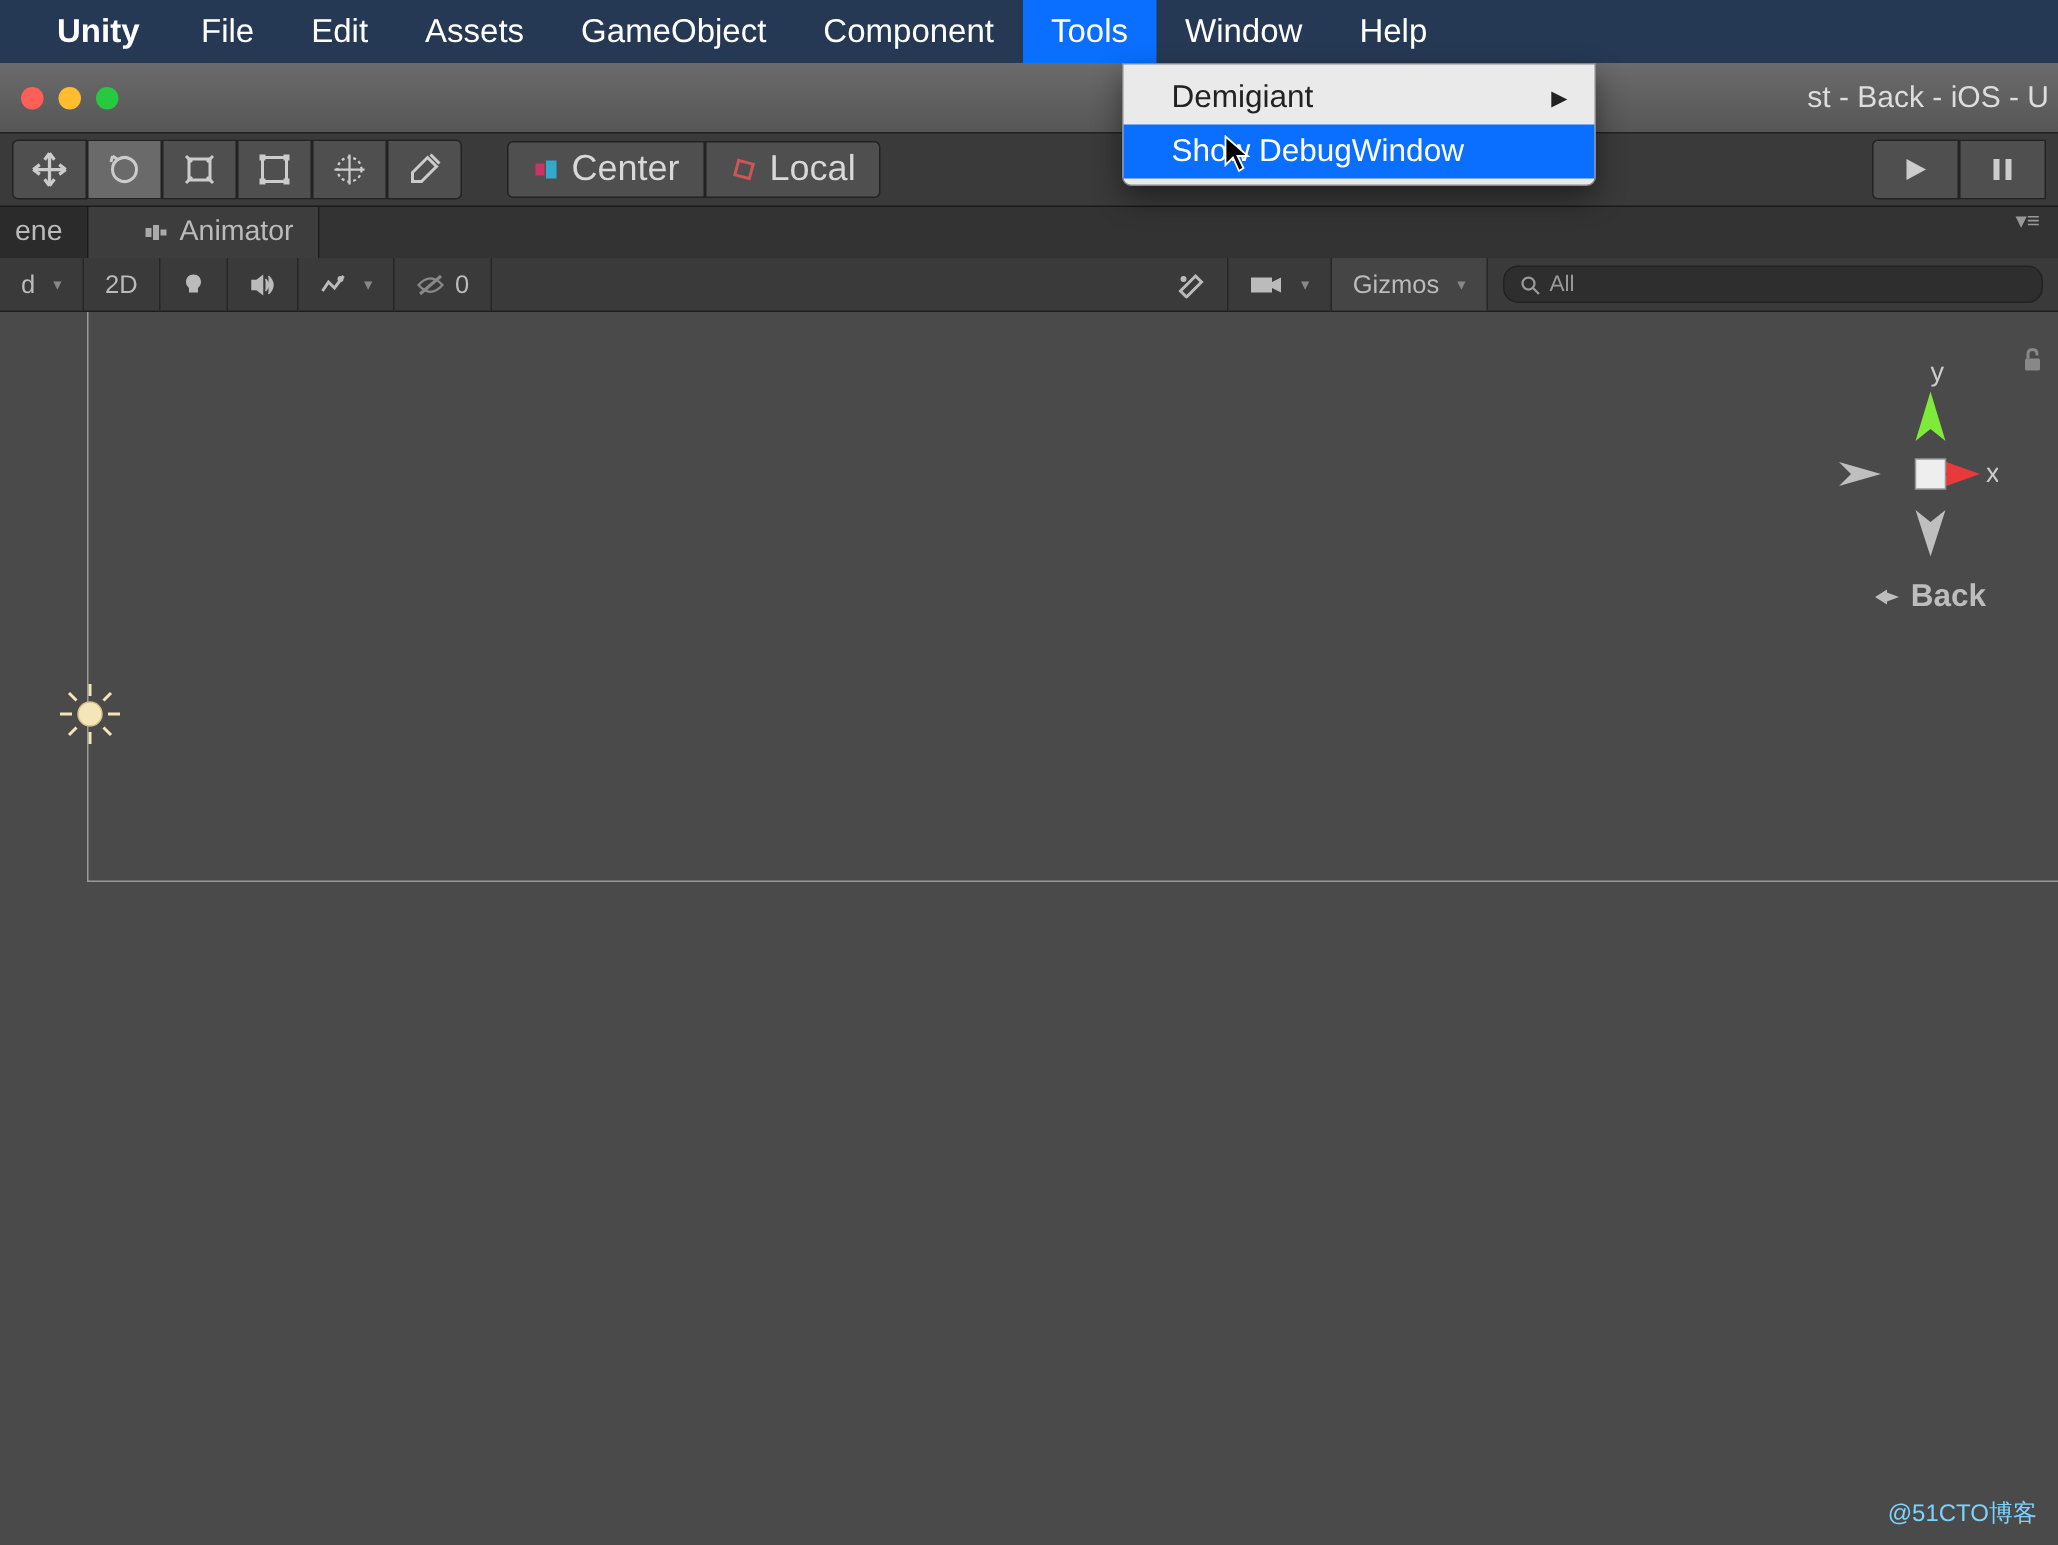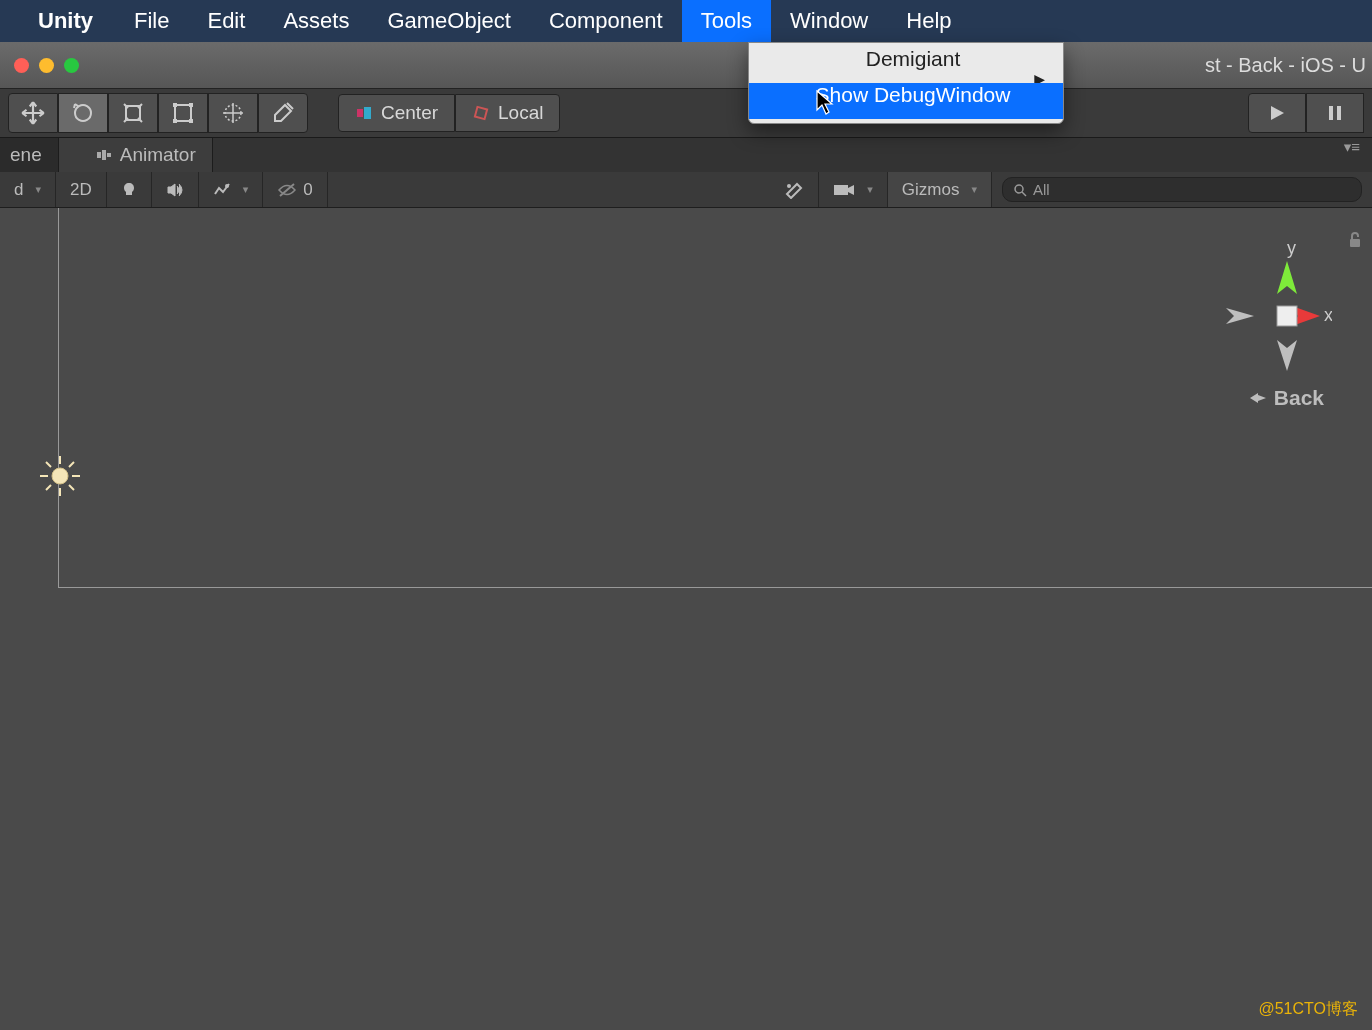--- a/index.html
+++ b/index.html
@@ -6,38 +6,38 @@
   body { width:1372px; height:1030px; background:#4a4a4a; overflow:hidden; position:relative; }
   
   
   .menubar { height:42px; background:#263954; display:flex; align-items:center; color:#fff; font-size:22px; }
   .menubar .app { font-weight:700; padding:0 22px 0 38px; }
   .menubar .mitem { padding:0 19px; height:100%; display:flex; align-items:center; cursor:default; }
   .menubar .mitem.sel { background:#0a6fff; }
   
   
   .dropdown { position:absolute; left:748px; top:42px; width:316px; background:#eaeaea; border:1px solid #888; border-radius:0 0 6px 6px; box-shadow:0 8px 20px rgba(0,0,0,0.45); z-index:50; padding:4px 0; }
-  .dropdown .drow { height:36px; display:flex; align-items:center; padding:0 18px 0 32px; font-size:21px; color:#222; position:relative;flex-direction:column; }
+  .dropdown .drow { height:36px; display:flex; align-items:center; padding:0 18px 0 32px; font-size:21px; color:#222; position:relative; }
   .dropdown .drow.hl { background:#0a6fff; color:#fff; }
   .dropdown .arrow { margin-left:auto; font-size:14px; }
   .cursor { position:absolute; left:816px; top:90px; z-index:60; }
   
   
   .winchrome { height:46px; background:linear-gradient(#6b6b6b,#565656); display:flex; align-items:center; padding-left:14px; gap:10px; color:#ddd; font-size:20px; }
   .dot { width:15px; height:15px; border-radius:50%; }
   .dot.r{background:#ff5f57;} .dot.y{background:#febc2e;} .dot.g{background:#28c840;}
   .winchrome .title { margin-left:auto; padding-right:6px; white-space:nowrap; overflow:hidden; }
   
   
   .toolbar { height:50px; background:#3a3a3a; border-top:1px solid #222; border-bottom:1px solid #1a1a1a; display:flex; align-items:center; padding:0 8px; gap:0; }
   .tbtn { width:50px; height:40px; background:#4f4f4f; border:1px solid #222; display:flex; align-items:center; justify-content:center; color:#c8c8c8; }
   .tbtn.first{border-radius:4px 0 0 4px;} .tbtn.last{border-radius:0 4px 4px 0;}
   .tbtn.active{background:#6a6a6a;}
   .pillgrp { display:flex; margin-left:30px; }
-  .pill { height:38px; background:#4f4f4f; border:1px solid #222; display:flex; align-items:center; padding:0 16px; color:#d8d8d8; font-size:19px; gap:8px; }
+  .pill { height:38px; background:#4f4f4f; border:1px solid #222; display:flex; align-items:center; padding:0 16px; color:#d8d8d8; font-size:24px; gap:8px; }
   .pill.first{border-radius:4px 0 0 4px;} .pill.last{border-radius:0 4px 4px 0;}
   .rcluster { margin-left:auto; display:flex; }
   .playbtn { width:58px; height:40px; background:#4f4f4f; border:1px solid #222; display:flex; align-items:center; justify-content:center; color:#c8c8c8; font-size:20px;}
   .playbtn.first{border-radius:4px 0 0 4px;}
   
   
   .tabbar { height:34px; background:#333; display:flex; align-items:flex-start; font-size:19px; color:#bbb; }
   .tab { padding:6px 16px 6px 10px; background:#2b2b2b; border-right:1px solid #1c1c1c; display:flex; align-items:center; gap:8px;}
   .tab.inactive { background:#3d3d3d;padding-left:37px; }
   .tabbar .opts { margin-left:auto; padding-right:12px; color:#999; font-size:15px;}
@@ -49,21 +49,21 @@
   .subbar .spacer{flex:1;}
   .subbar .search { background:#2e2e2e; border:1px solid #222; border-radius:10px; height:25px; width:360px; margin:0 10px; display:flex; align-items:center; padding:0 10px; color:#999; font-size:15px; gap:6px;}
   
   
   .scene { position:relative; flex:1; background:#4a4a4a; height:calc(1030px - 42px - 46px - 50px - 34px - 36px); }
   .frame { position:absolute; left:58px; top:0; right:0; height:380px; border:1px solid #999; border-top:none; border-right:none; }
   .sun { position:absolute; left:38px; top:246px; }
   .gizmo { position:absolute; right:40px; top:18px; width:140px; height:170px; }
   .backlbl { position:absolute; right:48px; top:178px; color:#bdbdbd; font-size:21px; display:flex; align-items:center; gap:8px;font-weight:bold;}
   .lock { position:absolute; right:10px; top:24px; color:#888; font-size:16px;}
-  .watermark { position:absolute; right:14px; bottom:10px; color:#eab308; font-size:16px; }
+  .watermark { position:absolute; right:14px; bottom:10px; color:#7dd3fc; font-size:16px; }
   
   svg { display:block; }
 </style>
 </head>
 <body>
 
 <div class="menubar">
   <div class="app">Unity</div>
   <div class="mitem">File</div>
   <div class="mitem">Edit</div>

